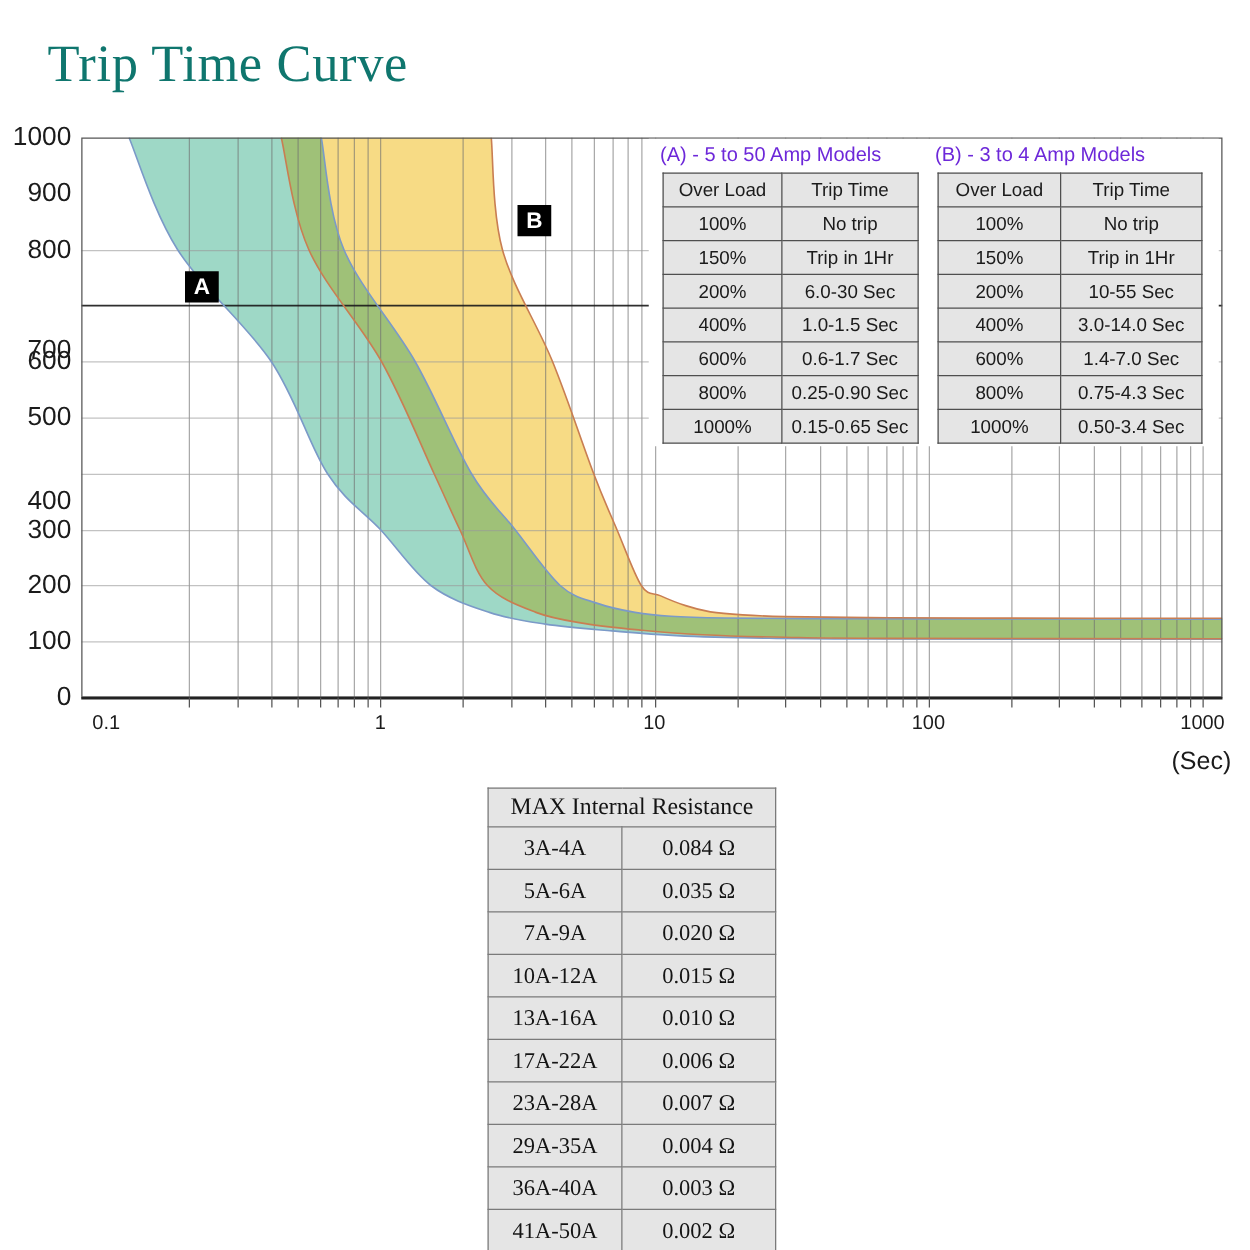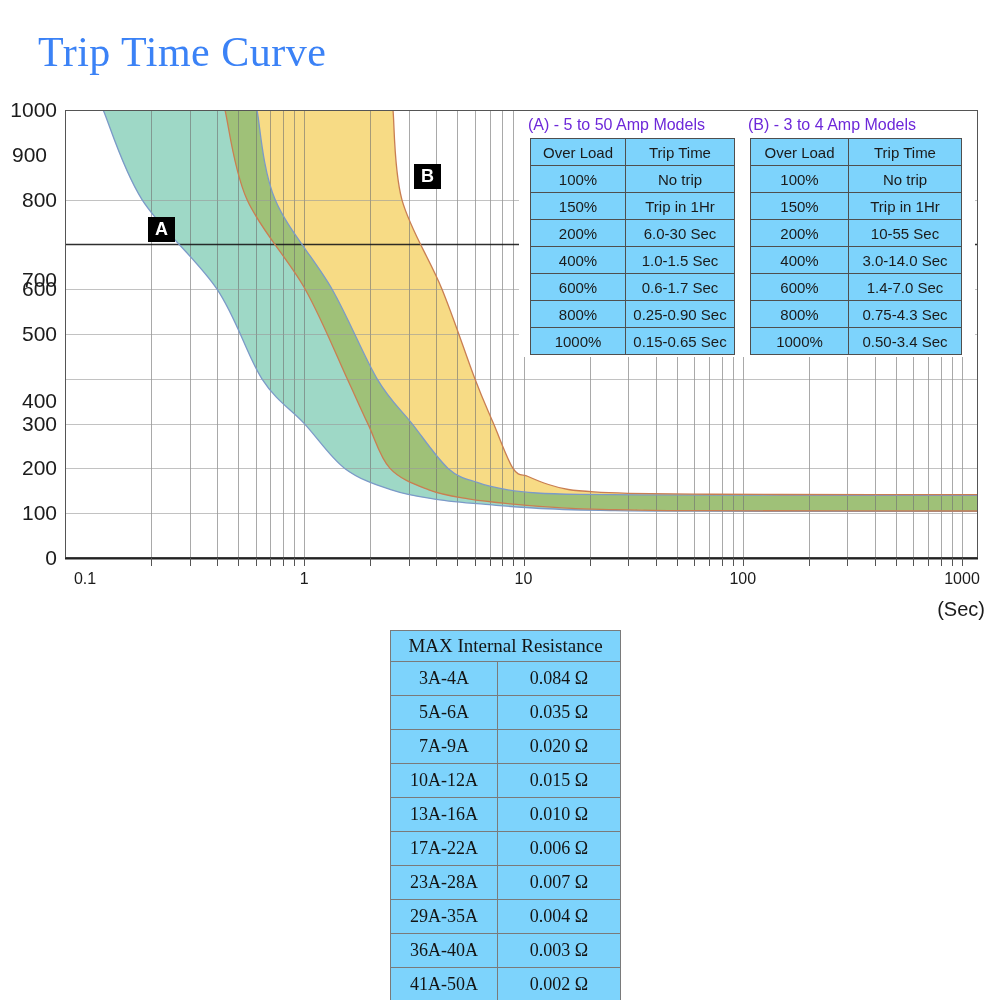--- a/index.html
+++ b/index.html
@@ -1,32 +1,32 @@
 <!DOCTYPE html>
 <html><head>
 <meta charset="utf-8">
 <style>
   html,body{margin:0;padding:0}
   body{width:1000px;height:1000px;background:#fff;position:relative;overflow:hidden;
        font-family:"Liberation Sans",sans-serif;color:#1b1b1b}
   #title{position:absolute;left:38px;top:28px;margin:0;font:400 42px "Liberation Serif",serif;
-         color:#3b82f6;letter-spacing:.5px}
+         color:#0f766e;letter-spacing:.5px}
   #chart-svg{position:absolute;left:0;top:0}
   .ylab{position:absolute;width:55px;left:2px;text-align:right;font-size:21px;line-height:22px}
   .xlab{position:absolute;width:90px;top:570px;text-align:center;font-size:16px}
   #xunit{position:absolute;left:845px;top:598px;width:140px;text-align:right;font-size:20px}
   .chip{position:absolute;width:27px;height:25px;background:#000;color:#fff;font-weight:700;
         font-size:18px;line-height:25px;text-align:center}
   #chipA{left:148px;top:217px}
   #chipB{left:414px;top:164px}
   #panel{position:absolute;left:519px;top:111px;width:456px;height:246px;background:#fff}
   .cap{position:absolute;font-size:16px;color:#6d28d9;white-space:nowrap}
   #capA{left:528px;top:116px}
   #capB{left:748px;top:116px}
-  table{position:absolute;border-collapse:collapse;table-layout:fixed;background:#7dd3fc}
+  table{position:absolute;border-collapse:collapse;table-layout:fixed;background:#e5e5e5}
   .model-table th,.model-table td{border:1px solid #4f4f4f;height:26px;text-align:center;
         font-size:15px;font-weight:400;padding:0;color:#1b1b1b}
   #tableA{left:530px;top:138px;width:205px}
   #tableB{left:750px;top:138px;width:212px}
   #tableR{left:390px;top:630px;width:231px}
   #tableR th,#tableR td{border:1px solid #7a7a7a;text-align:center;padding:0;font-weight:400;
         font-family:"Liberation Serif",serif;color:#141414}
   #tableR th{height:30px;font-size:19px}
   #tableR td{height:33px;font-size:18px}
 </style>
@@ -137,21 +137,21 @@
         <line x1="941.5" y1="558" x2="941.5" y2="566"></line>
         <line x1="952.5" y1="558" x2="952.5" y2="566"></line>
         <line x1="304.5" y1="558" x2="304.5" y2="566"></line>
         <line x1="524.5" y1="558" x2="524.5" y2="566"></line>
         <line x1="743.5" y1="558" x2="743.5" y2="566"></line>
         <line x1="962.5" y1="558" x2="962.5" y2="566"></line>
       </g>
     </svg>
   <div id="ylabs">
       <div class="ylab" style="top: 99px;">1000</div>
-      <div class="ylab" style="top: 143.8px; text-align: center;">900</div>
+      <div class="ylab" style="top: 143.8px;">900</div>
       <div class="ylab" style="top: 188.6px;">800</div>
       <div class="ylab" style="top: 233.4px; margin-top: 36px;">700</div>
       <div class="ylab" style="top: 278.2px;">600</div>
       <div class="ylab" style="top: 323px;">500</div>
       <div class="ylab" style="top: 367.8px; margin-top: 22px;">400</div>
       <div class="ylab" style="top: 412.6px;">300</div>
       <div class="ylab" style="top: 457.4px;">200</div>
       <div class="ylab" style="top: 502.2px;">100</div>
       <div class="ylab" style="top: 547px;">0</div>
     </div>

